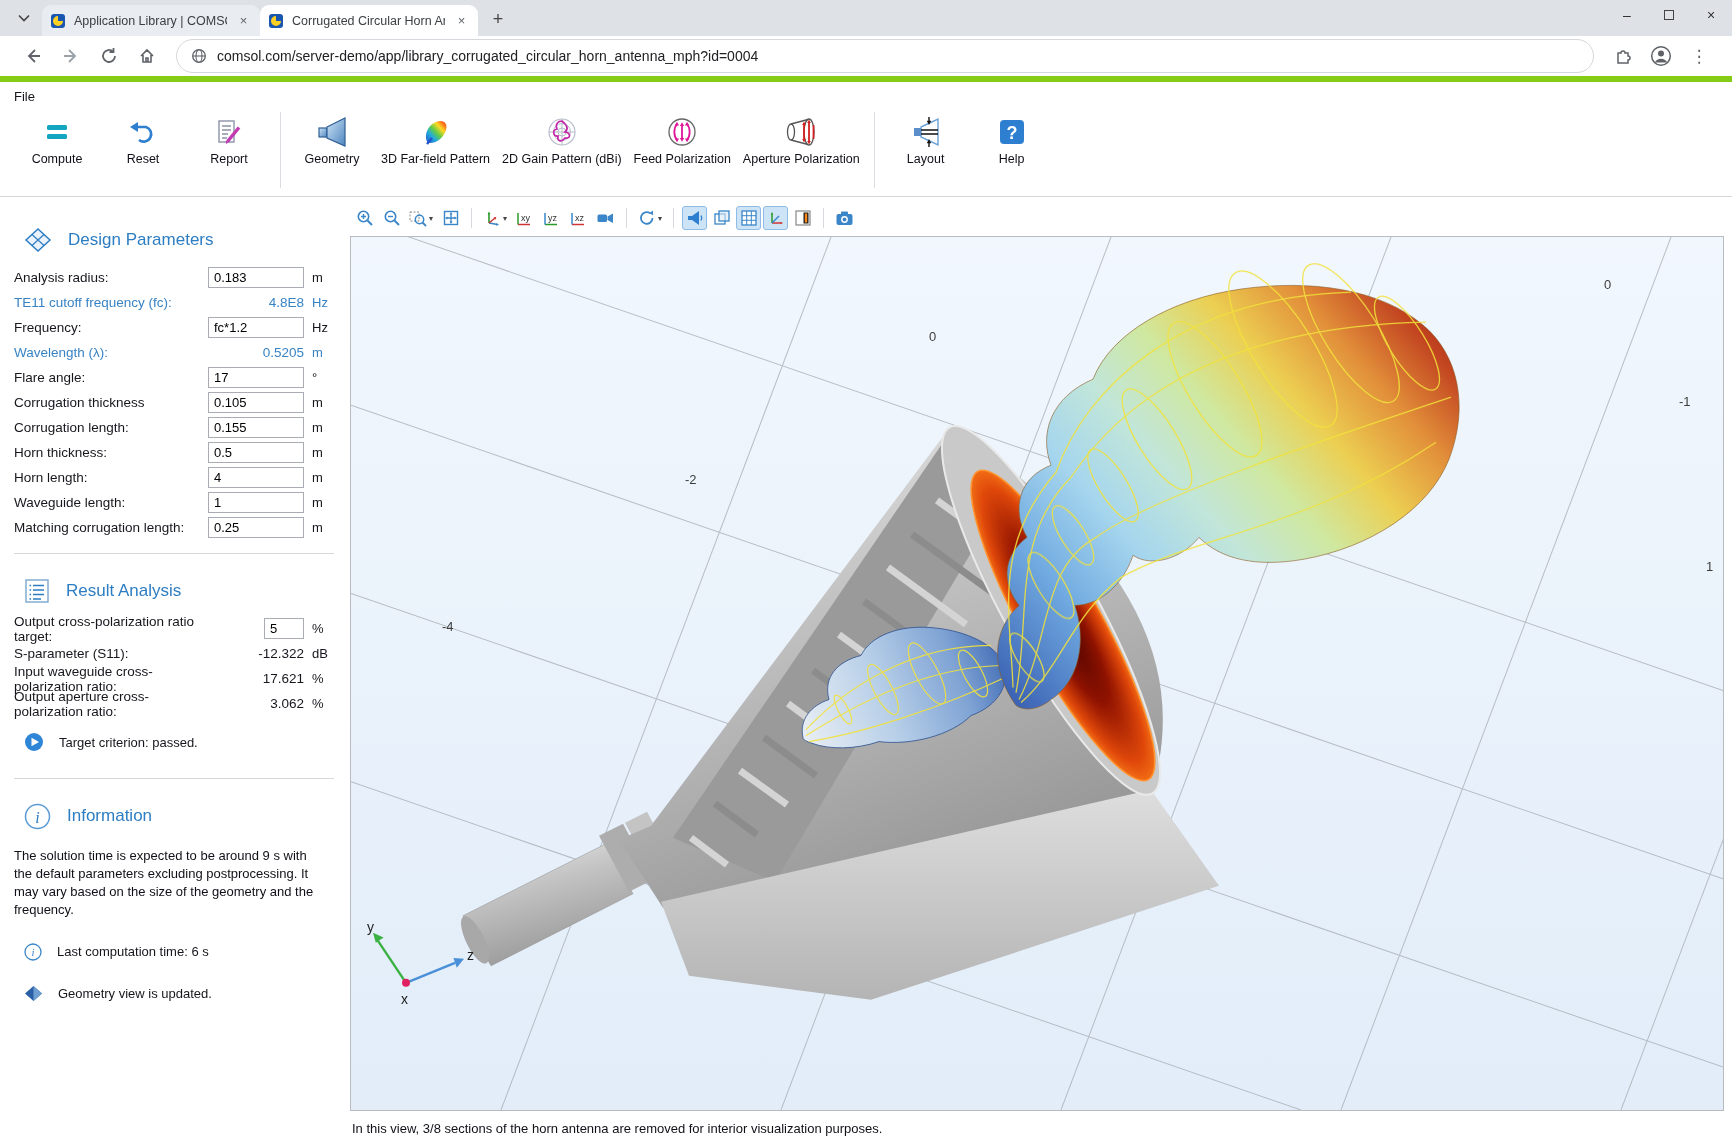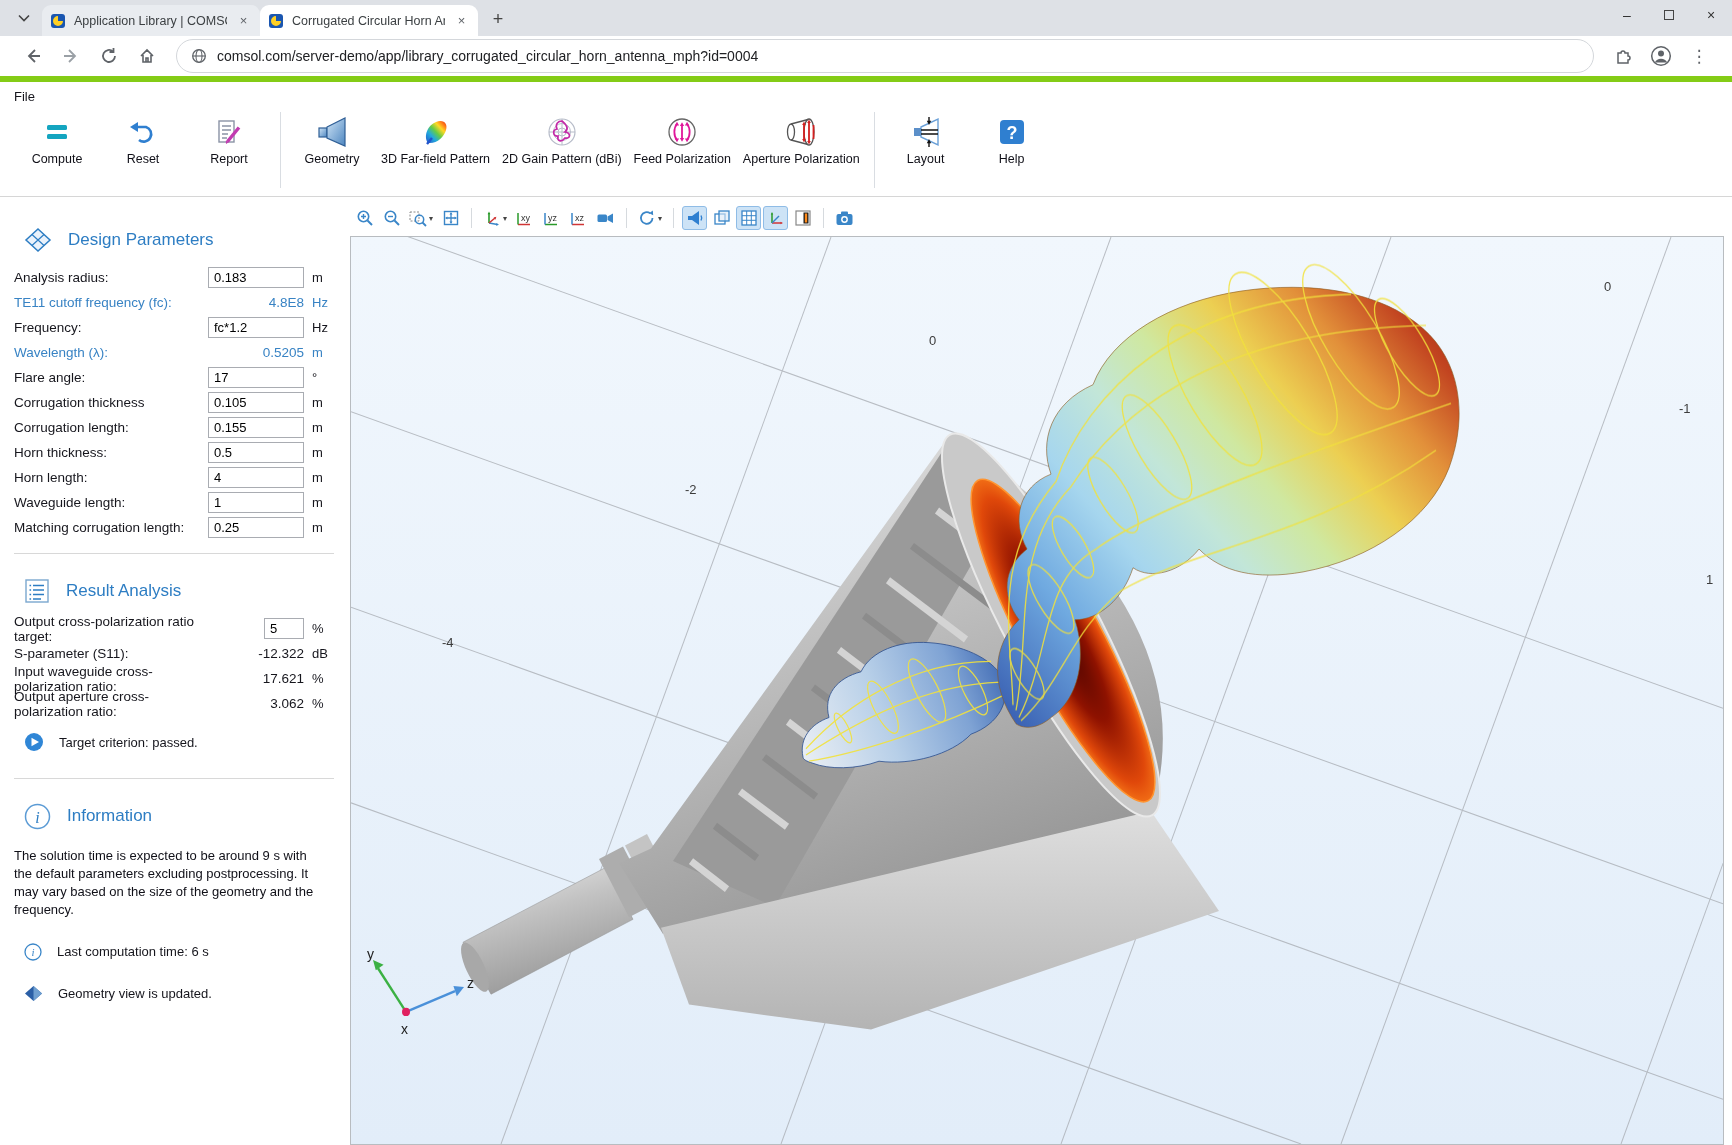--- a/index.html
+++ b/index.html
@@ -651,14 +651,15 @@
           <line x1="55" y1="745" x2="104" y2="725" stroke="#4a90d9" stroke-width="2.4"></line>
           <polygon points="113,721 102.4,720.2 105.8,730" fill="#4a90d9"></polygon>
           <circle cx="55" cy="745" r="4" fill="#e02060"></circle>
           <text x="16" y="694" font-size="14" fill="#222">y</text>
           <text x="116" y="722" font-size="14" fill="#222">z</text>
           <text x="50" y="766" font-size="14" fill="#222">x</text>
         </g>
       </svg>
     </div>
 
+    <div class="caption">In this view, 3/8 sections of the horn antenna are removed for interior visualization purposes.</div>
   </div>
 </div>
 
 </body></html>

